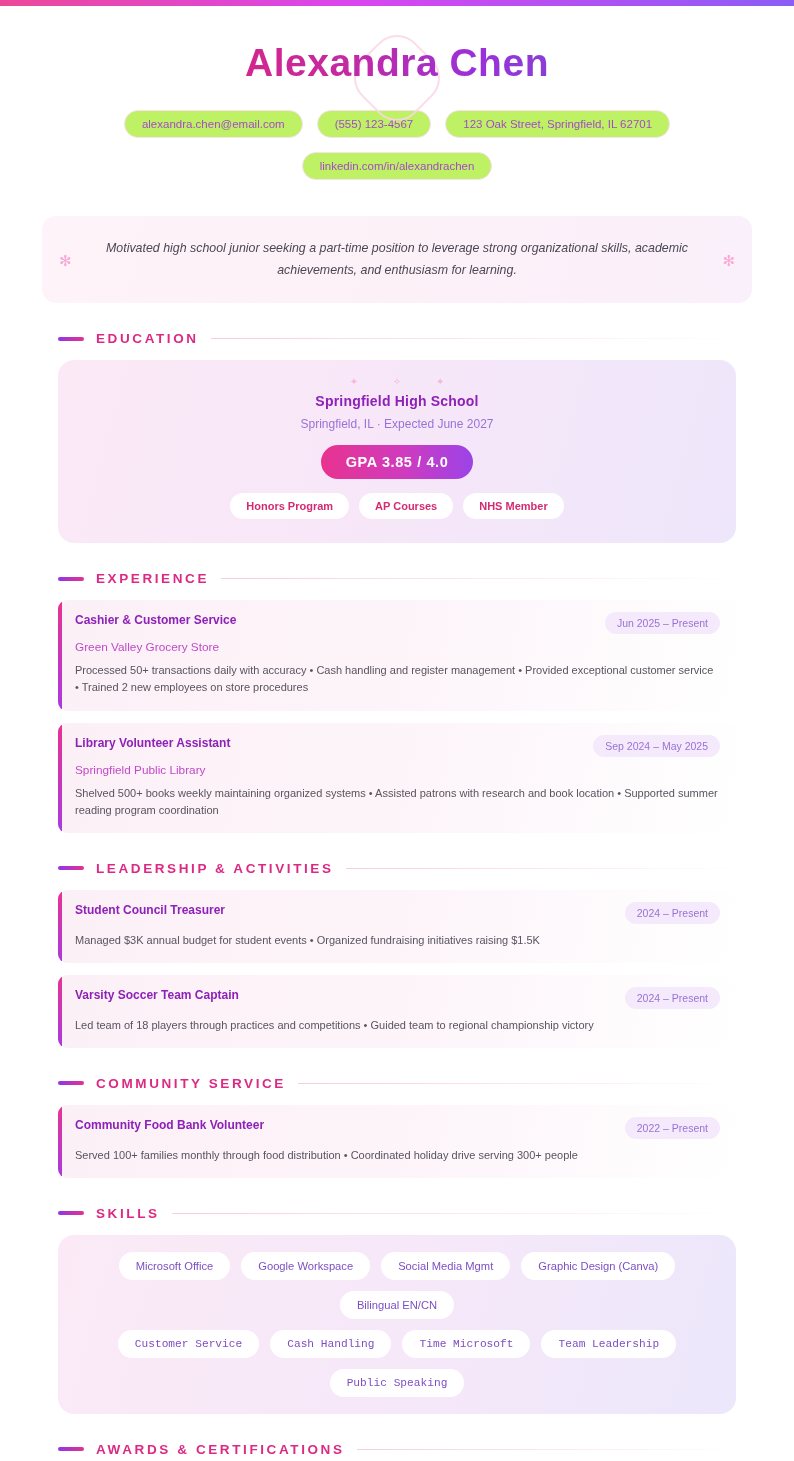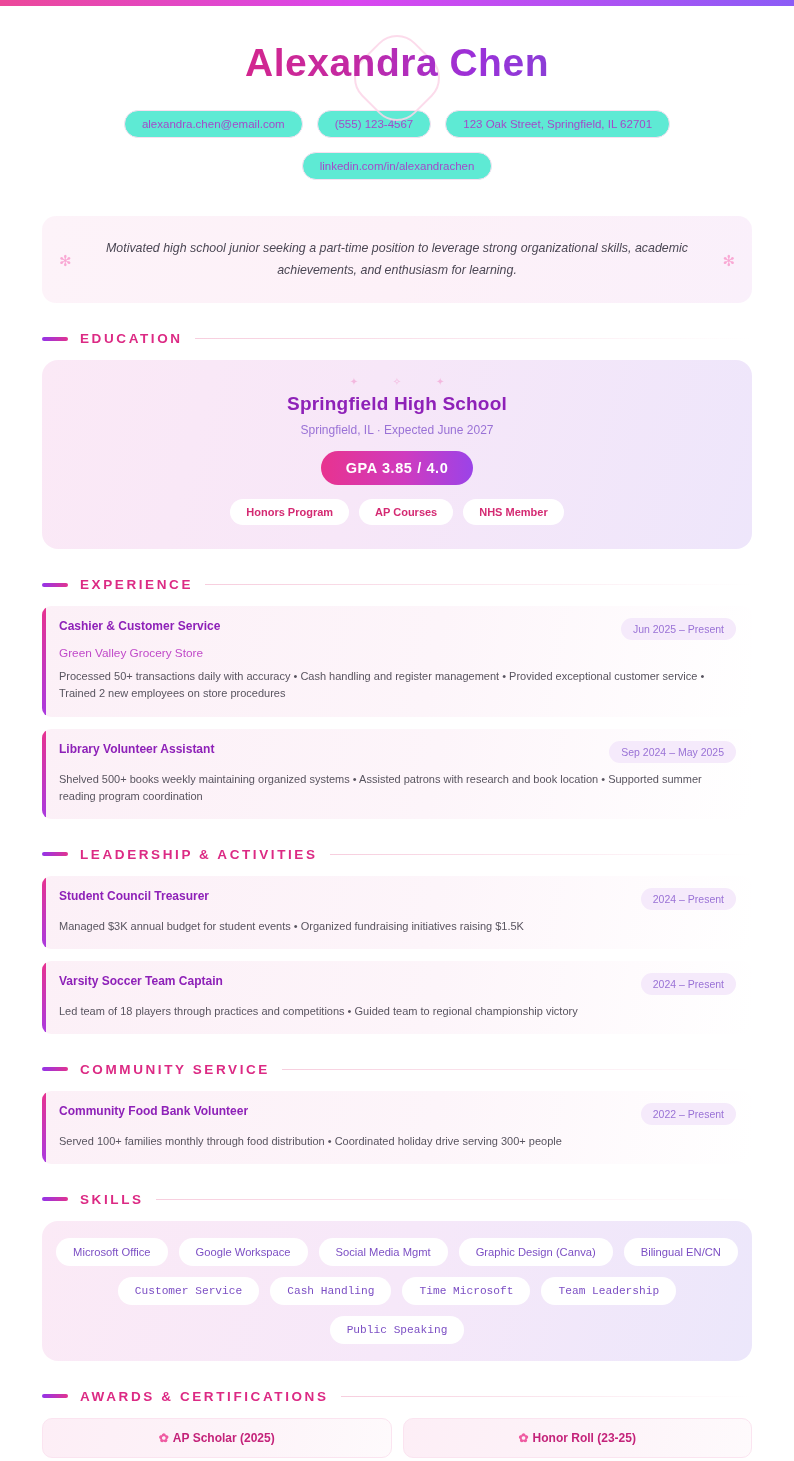--- a/index.html
+++ b/index.html
@@ -64,21 +64,21 @@
 
   .contact-row {
     margin-top: 16px;
     display: flex;
     justify-content: center;
     gap: 14px;
     flex-wrap: wrap;
     padding: 0 28px;
   }
   .chip {
-    background: #5eead4;
+    background: #bef264;
     color: #a34bc9;
     border: 1px solid #f7e0f0;
     border-radius: 999px;
     font-size: 11.5px;
     padding: 7px 17px;
     white-space: nowrap;
   }
 
   
   .summary {
@@ -100,21 +100,21 @@
     top: 50%;
     transform: translateY(-50%);
     color: #f9a8d4;
     font-size: 15px;
     line-height: 1;
   }
   .aster.left { left: 17px; }
   .aster.right { right: 17px; }
 
   
-  .section { margin: 0 42px; }
+  .section { margin: 0 58px; }
   .sec-head {
     display: flex;
     align-items: center;
     gap: 12px;
     margin-top: 28px;
     margin-bottom: 14px;
   }
   .sec-dash {
     width: 26px;
     height: 4px;
@@ -143,21 +143,21 @@
     text-align: center;
   }
   .sparkles {
     color: #f3b8df;
     font-size: 10px;
     letter-spacing: 16px;
     padding-left: 16px;
     margin-bottom: 6px;
   }
   .edu-school {
-    font-size: 19px;
+    font-size: 14px;
     font-weight: bold;
     color: #8e21b8;
     letter-spacing: .2px;
   }
   .edu-meta {
     margin-top: 8px;
     font-size: 12px;
     color: #9a72d6;
   }
   .gpa-pill {
@@ -339,20 +339,21 @@
       </div>
       <div class="entry-org">Green Valley Grocery Store</div>
       <div class="entry-desc">Processed 50+ transactions daily with accuracy • Cash handling and register management • Provided exceptional customer service • Trained 2 new employees on store procedures</div>
     </div>
 
     <div class="entry">
       <div class="entry-top">
         <span class="entry-title">Library Volunteer Assistant</span>
         <span class="entry-date">Sep 2024 – May 2025</span>
       </div>
+      <div class="entry-org">Springfield Public Library</div>
       <div class="entry-desc">Shelved 500+ books weekly maintaining organized systems • Assisted patrons with research and book location • Supported summer reading program coordination</div>
     </div>
   </div>
 
   <div class="section">
     <div class="sec-head">
       <span class="sec-dash"></span>
       <span class="sec-title">LEADERSHIP &amp; ACTIVITIES</span>
       <span class="sec-line"></span>
     </div>

